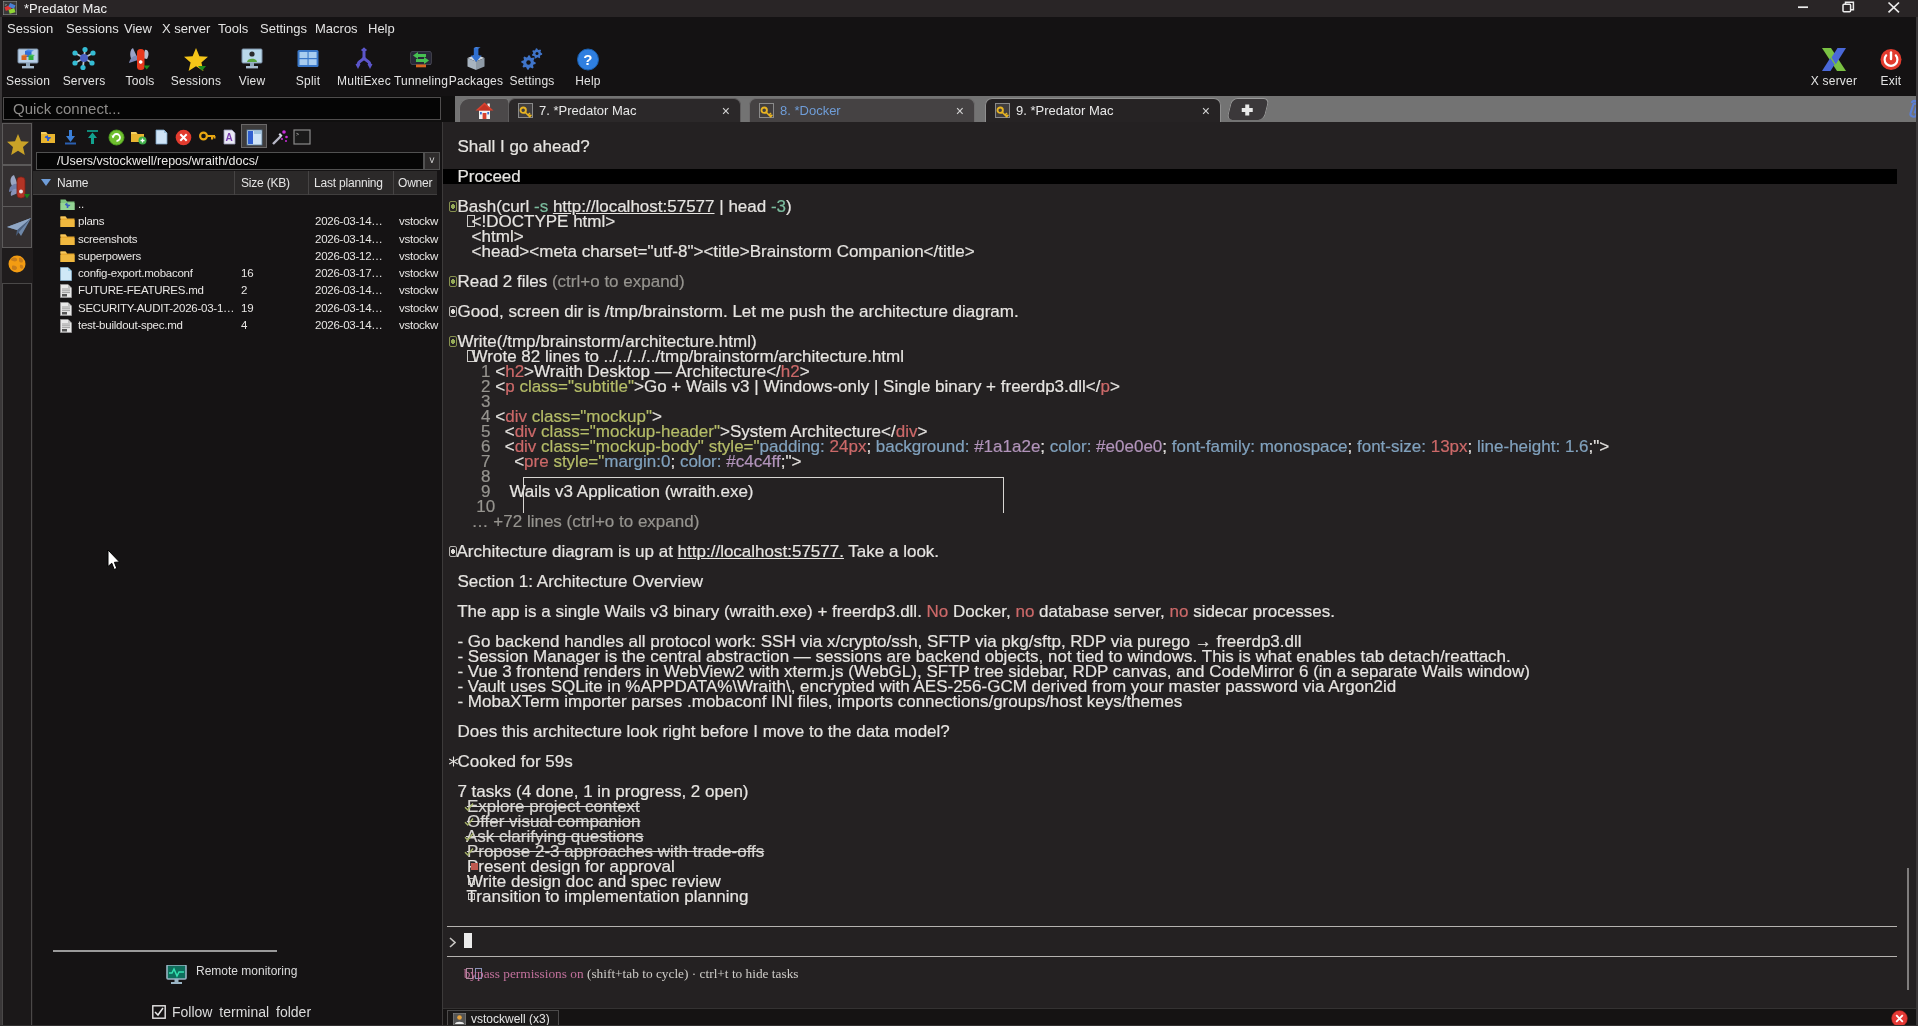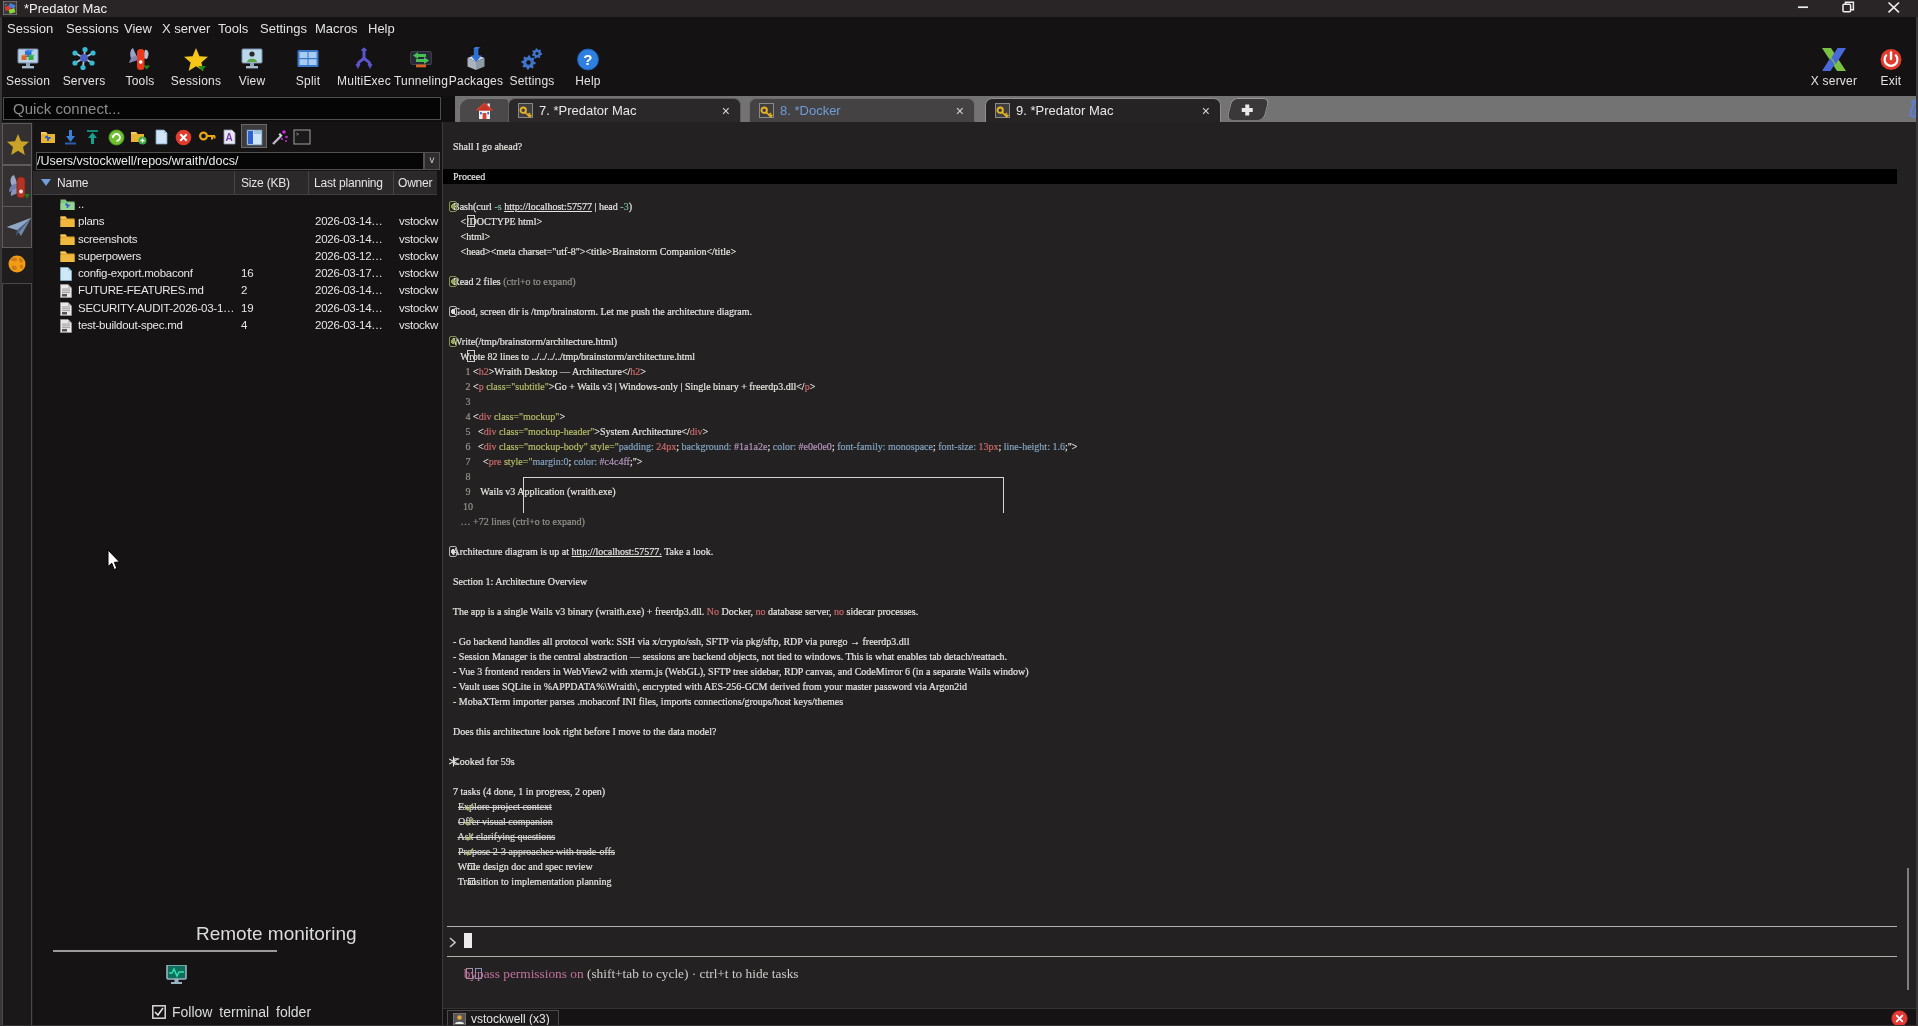--- a/index.html
+++ b/index.html
@@ -13,36 +13,36 @@
 .tb svg{display:block;margin:0 auto}
 .tb .lb{display:block;margin-top:1px}
 #qrow{position:absolute;left:0;top:96px;width:1918px;height:26px;background:#100f0f}
 #qc{position:absolute;left:3px;top:1px;width:438px;height:23px;background:#050505;border:1px solid #4f4d4d;color:#8f8d8b;font-size:15px;line-height:21px;padding-left:9px}
 #tabstrip{position:absolute;left:455px;top:0;width:1475px;height:26px;background:#737373}
 .tab{position:absolute;top:2px;height:24px;border:1px solid #5f5d5e;border-bottom:none;border-radius:7px 7px 0 0;font-size:13px;color:#e8e8e8;line-height:22px}
 .tab .key{position:absolute;left:9px;top:4px;width:15px;height:15px;border:1px solid #8a8a8a;background:#413e3f}
 .tab .tx{position:absolute;left:30px;top:1px;white-space:nowrap}
 .tab .cl{position:absolute;right:10px;top:1px;color:#d5d5d5;font-size:14px}
 #term{position:absolute;left:443px;top:122px;width:1475px;height:886px;background:#242122}
-#tcontent{position:absolute;left:5px;top:17px;font-family:Liberation Serif, serif;font-size:10px;line-height:15px;color:#e6e4e1;white-space:pre;-webkit-text-stroke:0.2px currentColor}
+#tcontent{position:absolute;left:5px;top:17px;font-family:Liberation Sans, sans-serif;font-size:17px;line-height:15px;color:#e6e4e1;white-space:pre;-webkit-text-stroke:0.2px currentColor}
 #tcontent .r{height:15px;position:relative}
 .red{color:#cc6969}.ol{color:#b5bd68}.bl{color:#81a2be}.pu{color:#b294bb}
 .gn{color:#7bbc9e}.gy{color:#96948f}.pk{color:#c2719c}
 .un{text-decoration:underline}
 .st{color:#d8d6d3;text-decoration:line-through}
 .blt{position:absolute;left:1px;top:2px;width:8px;height:11px;border:1px solid #87914f;border-radius:2px;background:radial-gradient(circle,#94aa58 0 2.3px,transparent 2.5px)}
 .blt.wh{border-color:#b5b3b0;background:radial-gradient(circle,#dcdad7 0 2.3px,transparent 2.5px)}
 .lbx{position:absolute;left:19px;top:1px;width:8px;height:12px;border:1px solid #cfcdca}
 .sqf{position:absolute;left:23px;top:4px;width:7px;height:7px;background:#bf5a50}
 .sqo{position:absolute;left:20px;top:4px;width:7px;height:7px;border:1px solid #cfcdca}
 .ckm{position:absolute;left:16px;top:3px}
 #leftstrip{position:absolute;left:0;top:122px;width:33px;height:904px;background:#1f1c1d}
 .sbox{position:absolute;left:2px;width:30px;height:42px;background:#343031;border:1px solid #5c5a5a}
 #filepanel{position:absolute;left:33px;top:122px;width:410px;height:904px;background:#151314;border-right:1px solid #3c3a3a;overflow:hidden}
-#pathbar{position:absolute;left:3px;top:30px;width:388px;height:18px;background:#060606;border:1px solid #515151;color:#eceae8;font-size:12.5px;line-height:16px;padding-left:0}
+#pathbar{position:absolute;left:3px;top:30px;width:388px;height:18px;background:#060606;border:1px solid #515151;color:#eceae8;font-size:12.5px;line-height:16px;padding-left:20px}
 #pathdd{position:absolute;left:391px;top:30px;width:16px;height:18px;background:#2e2c2c;border:1px solid #515151;color:#ddd;font-size:10px;text-align:center;line-height:16px}
 #fhead{position:absolute;left:0;top:49px;width:404px;height:24px;background:#2b2929;border-bottom:1px solid #413f3f;color:#e5e5e5;font-size:12px;letter-spacing:-0.2px;line-height:24px}
 #fhead i{position:absolute;top:0;width:1px;height:24px;background:#464444}
 .frow{position:absolute;left:0;width:410px;height:17px;color:#e8e6e4;font-size:11.5px;letter-spacing:-0.25px;line-height:17px}
 .frow .nm{position:absolute;left:45px}
 .frow .sz{position:absolute;left:208px}
 .frow .dt{position:absolute;left:282px}
 .frow .ow{position:absolute;left:366px}
 .frow svg{position:absolute;left:27px;top:2px}
 #statusbar{position:absolute;left:443px;top:1008px;width:1475px;height:18px;background:#151313;border-top:1px solid #343232}
@@ -479,21 +479,21 @@
         <span class="ow">vstockw</span>
       </div>
     </div>
  <div class="abs" style="left:20px;top:828px;width:224px;height:2px;background:#9a9a9a"></div>
  <svg class="abs" style="left:133px;top:843px" width="21" height="20" viewBox="0 0 21 20">
       <rect x="1" y="0" width="19" height="14" rx="1" fill="#0e6e5c" stroke="#9ab4c4" stroke-width="1.6"></rect>
       <polyline points="3,8 6,8 8,4 11,11 13,7 18,7" fill="none" stroke="#35e0b0" stroke-width="1.5"></polyline>
       <rect x="8.5" y="14" width="4" height="3" fill="#9ab4c4"></rect>
       <rect x="5" y="17" width="11" height="2" fill="#9ab4c4"></rect>
     </svg>
- <span class="abs" style="left:163px;top:801px;color:#dcdcdc;font-size:19px">Remote monitoring</span>
+ <span class="abs" style="left:163px;top:842px;color:#dcdcdc;font-size:12px">Remote monitoring</span>
  <svg class="abs" style="left:119px;top:883px" width="14" height="14" viewBox="0 0 14 14">
       <rect x="0.8" y="0.8" width="12.4" height="12.4" fill="none" stroke="#e8e8e8" stroke-width="1.4"></rect>
       <path d="M3 7 L6 10 L11 3" fill="none" stroke="#e8e8e8" stroke-width="1.5"></path>
     </svg>
  <span class="abs" style="left:139px;top:882px;color:#dcdcdc;font-size:14px;word-spacing:3px">Follow terminal folder</span>
 </div>
 
 <div id="term">
  <div id="tcontent"><div class="r">  Shall I go ahead?</div><div class="r"></div><div class="r" style="background:#000;margin-left:-5px;width:1454px;padding-left:5px">  Proceed</div><div class="r"></div><div class="r"><span class="blt"></span>  Bash(curl <span class="gn">-s</span> <span class="un">http://localhost:57577</span> | head <span class="gn">-3</span>)</div><div class="r"><span class="lbx"></span>     &lt;!DOCTYPE html&gt;</div><div class="r">     &lt;html&gt;</div><div class="r">     &lt;head&gt;&lt;meta charset="utf-8"&gt;&lt;title&gt;Brainstorm Companion&lt;/title&gt;</div><div class="r"></div><div class="r"><span class="blt"></span>  Read 2 files <span class="gy">(ctrl+o to expand)</span></div><div class="r"></div><div class="r"><span class="blt wh"></span>  Good, screen dir is /tmp/brainstorm. Let me push the architecture diagram.</div><div class="r"></div><div class="r"><span class="blt"></span>  Write(/tmp/brainstorm/architecture.html)</div><div class="r"><span class="lbx"></span>     Wrote 82 lines to ../../../../tmp/brainstorm/architecture.html</div><div class="r"><span class="gy">       1</span> &lt;<span class="red">h2</span>&gt;Wraith Desktop — Architecture&lt;/<span class="red">h2</span>&gt;</div><div class="r"><span class="gy">       2</span> &lt;<span class="red">p</span> <span class="ol">class="subtitle"</span>&gt;Go + Wails v3 | Windows-only | Single binary + freerdp3.dll&lt;/<span class="red">p</span>&gt;</div><div class="r"><span class="gy">       3</span> </div><div class="r"><span class="gy">       4</span> &lt;<span class="red">div</span> <span class="ol">class="mockup"</span>&gt;</div><div class="r"><span class="gy">       5</span>   &lt;<span class="red">div</span> <span class="ol">class="mockup-header"</span>&gt;System Architecture&lt;/<span class="red">div</span>&gt;</div><div class="r"><span class="gy">       6</span>   &lt;<span class="red">div</span> <span class="ol">class="mockup-body"</span> <span class="ol">style="</span><span class="bl">padding:</span> <span class="red">24px</span>; <span class="bl">background:</span> <span class="pu">#1a1a2e</span>; <span class="bl">color:</span> <span class="pu">#e0e0e0</span>; <span class="bl">font-family:</span> <span class="bl">monospace</span>; <span class="bl">font-size:</span> <span class="red">13px</span>; <span class="bl">line-height:</span> <span class="bl">1.6</span>;"&gt;</div><div class="r"><span class="gy">       7</span>     &lt;<span class="red">pre</span> <span class="ol">style="</span><span class="bl">margin:0</span>; <span class="bl">color:</span> <span class="pu">#c4c4ff</span>;"&gt;</div><div class="r"><span class="gy">       8</span> </div><div class="r"><span class="gy">       9</span>    Wails v3 Application (wraith.exe)</div><div class="r"><span class="gy">      10</span> </div><div class="r"><span class="gy">     … +72 lines (ctrl+o to expand)</span></div><div class="r"></div><div class="r"><span class="blt wh"></span>  Architecture diagram is up at <span class="un">http://localhost:57577.</span> Take a look.</div><div class="r"></div><div class="r">  Section 1: Architecture Overview</div><div class="r"></div><div class="r">  The app is a single Wails v3 binary (wraith.exe) + freerdp3.dll. <span class="red">No</span> Docker, <span class="red">no</span> database server, <span class="red">no</span> sidecar processes.</div><div class="r"></div><div class="r">  - Go backend handles all protocol work: SSH via x/crypto/ssh, SFTP via pkg/sftp, RDP via purego → freerdp3.dll</div><div class="r">  - Session Manager is the central abstraction — sessions are backend objects, not tied to windows. This is what enables tab detach/reattach.</div><div class="r">  - Vue 3 frontend renders in WebView2 with xterm.js (WebGL), SFTP tree sidebar, RDP canvas, and CodeMirror 6 (in a separate Wails window)</div><div class="r">  - Vault uses SQLite in %APPDATA%\Wraith\, encrypted with AES-256-GCM derived from your master password via Argon2id</div><div class="r">  - MobaXTerm importer parses .mobaconf INI files, imports connections/groups/host keys/themes</div><div class="r"></div><div class="r">  Does this architecture look right before I move to the data model?</div><div class="r"></div><div class="r"><svg class="abs" style="left:0;top:2px" width="11" height="11" viewBox="0 0 11 11">
           <g stroke="#e6e4e1" stroke-width="1.1">
@@ -502,21 +502,21 @@
             <line x1="1.2" y1="8" x2="9.8" y2="3"></line>
           </g>
         </svg>  Cooked for 59s</div><div class="r"></div><div class="r">  7 tasks (4 done, 1 in progress, 2 open)</div><div class="r"><svg class="ckm" width="10" height="10" viewBox="0 0 10 10">
           <path d="M1 5.2 L3.8 8 L9 1.5" fill="none" stroke="#a8b56a" stroke-width="1.4"></path>
         </svg>    <span class="st">Explore project context</span></div><div class="r"><svg class="ckm" width="10" height="10" viewBox="0 0 10 10">
           <path d="M1 5.2 L3.8 8 L9 1.5" fill="none" stroke="#a8b56a" stroke-width="1.4"></path>
         </svg>    <span class="st">Offer visual companion</span></div><div class="r"><svg class="ckm" width="10" height="10" viewBox="0 0 10 10">
           <path d="M1 5.2 L3.8 8 L9 1.5" fill="none" stroke="#a8b56a" stroke-width="1.4"></path>
         </svg>    <span class="st">Ask clarifying questions</span></div><div class="r"><svg class="ckm" width="10" height="10" viewBox="0 0 10 10">
           <path d="M1 5.2 L3.8 8 L9 1.5" fill="none" stroke="#a8b56a" stroke-width="1.4"></path>
-        </svg>    <span class="st">Propose 2-3 approaches with trade-offs</span></div><div class="r"><span class="sqo"></span>    Write design doc and spec review</div><div class="r"><span class="sqo"></span>    Transition to implementation planning</div></div>
+        </svg>    <span class="st">Propose 2-3 approaches with trade-offs</span></div><div class="r"><span class="sqf"></span>    Present design for approval</div><div class="r"><span class="sqo"></span>    Write design doc and spec review</div><div class="r"><span class="sqo"></span>    Transition to implementation planning</div></div>
     <div class="abs" style="left:80px;top:355px;width:481px;height:36px;border:1px solid #d8d6d3;border-bottom:none"></div>
     <div class="abs" style="left:4px;top:804px;width:1450px;height:1px;background:#b5b3b0"></div>
     <div class="abs" style="left:4px;top:834px;width:1450px;height:1px;background:#b5b3b0"></div>
     <svg class="abs" style="left:6px;top:815px" width="7" height="11" viewBox="0 0 7 11">
       <path d="M1 1 L6 5.5 L1 10" fill="none" stroke="#c8c6c3" stroke-width="1.6"></path>
     </svg>
     <div class="abs" style="left:21px;top:811px;width:8px;height:15px;background:#ececec"></div>
     <span class="abs" style="left:23px;top:846px;width:7px;height:11px;border:1px solid #b08aa0"></span>
     <span class="abs" style="left:32px;top:846px;width:7px;height:11px;border:1px solid #8a92b8"></span>
     <div class="abs" style="left:4px;top:844px;font-family:Liberation Serif, serif;font-size:13.33px;line-height:15px;white-space:pre"><span class="pk">     bypass permissions on</span><span style="color:#cfcdc9"> (shift+tab to cycle) · ctrl+t to hide tasks</span></div>

